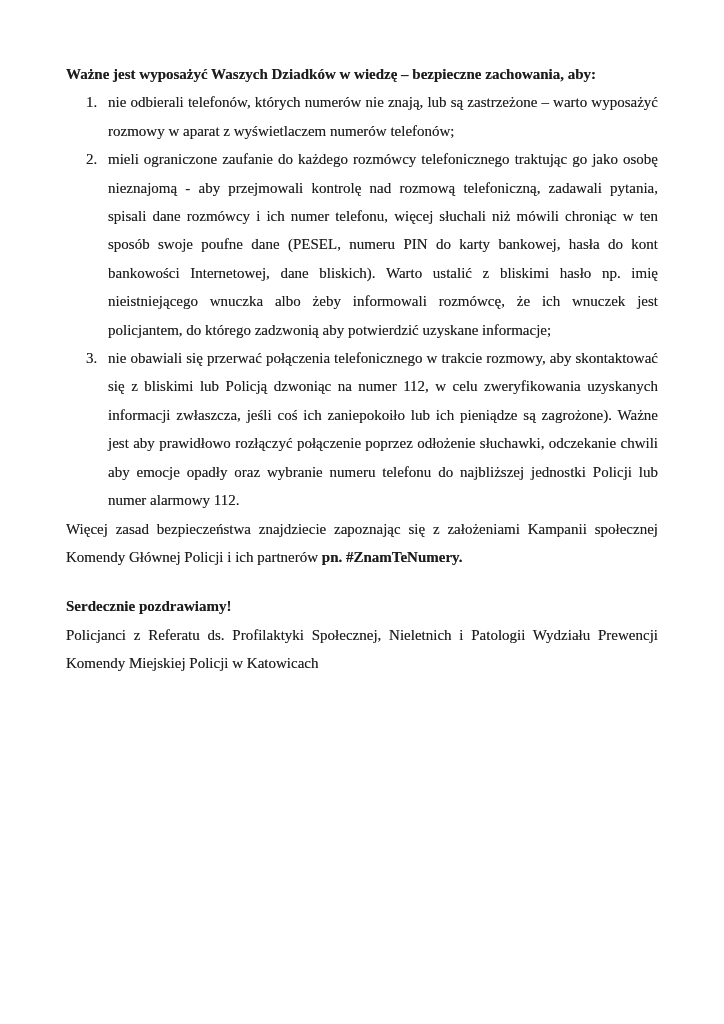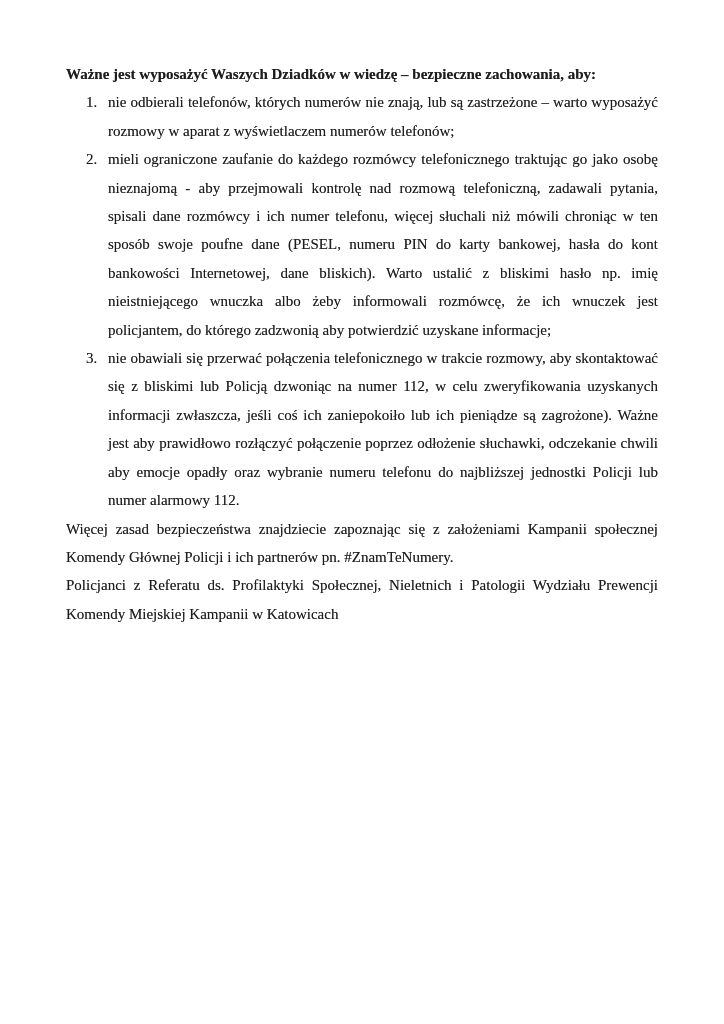--- a/index.html
+++ b/index.html
@@ -47,21 +47,21 @@
   }
   .salutation {
     margin: 21px 0 0 0;
     font-weight: bold;
   }
   .signature {
     margin: 0;
     text-align: justify;
   }
   .bold {
-    font-weight: normal;
+    font-weight: bold;
   }
 </style>
 </head>
 <body>
 
 <div class="page">
 
   <p class="heading">Ważne jest wyposażyć Waszych Dziadków w wiedzę – bezpieczne zachowania, aby:</p>
 
   <div class="list">
@@ -81,16 +81,17 @@
       <span class="item-text">nie obawiali się przerwać połączenia telefonicznego w trakcie rozmowy, aby skontaktować się z bliskimi lub Policją dzwoniąc na numer 112, w celu zweryfikowania uzyskanych informacji zwłaszcza, jeśli coś ich zaniepokoiło lub ich pieniądze są zagrożone). Ważne jest aby prawidłowo rozłączyć połączenie poprzez odłożenie słuchawki, odczekanie chwili aby emocje opadły oraz wybranie numeru telefonu do najbliższej jednostki Policji lub numer alarmowy 112.</span>
     </div>
 
   </div>
 
   <p class="para">
     <span>Więcej zasad bezpieczeństwa znajdziecie zapoznając się z założeniami Kampanii społecznej Komendy Głównej Policji i ich partnerów </span>
     <span class="bold">pn. #ZnamTeNumery.</span>
   </p>
 
+  <p class="salutation">Serdecznie pozdrawiamy!</p>
 
-  <p class="signature">Policjanci z Referatu ds. Profilaktyki Społecznej, Nieletnich i Patologii Wydziału Prewencji Komendy Miejskiej Kampanii w Katowicach</p>
+  <p class="signature">Policjanci z Referatu ds. Profilaktyki Społecznej, Nieletnich i Patologii Wydziału Prewencji Komendy Miejskiej Policji w Katowicach</p>
 
 </div>
 
 </body></html>

